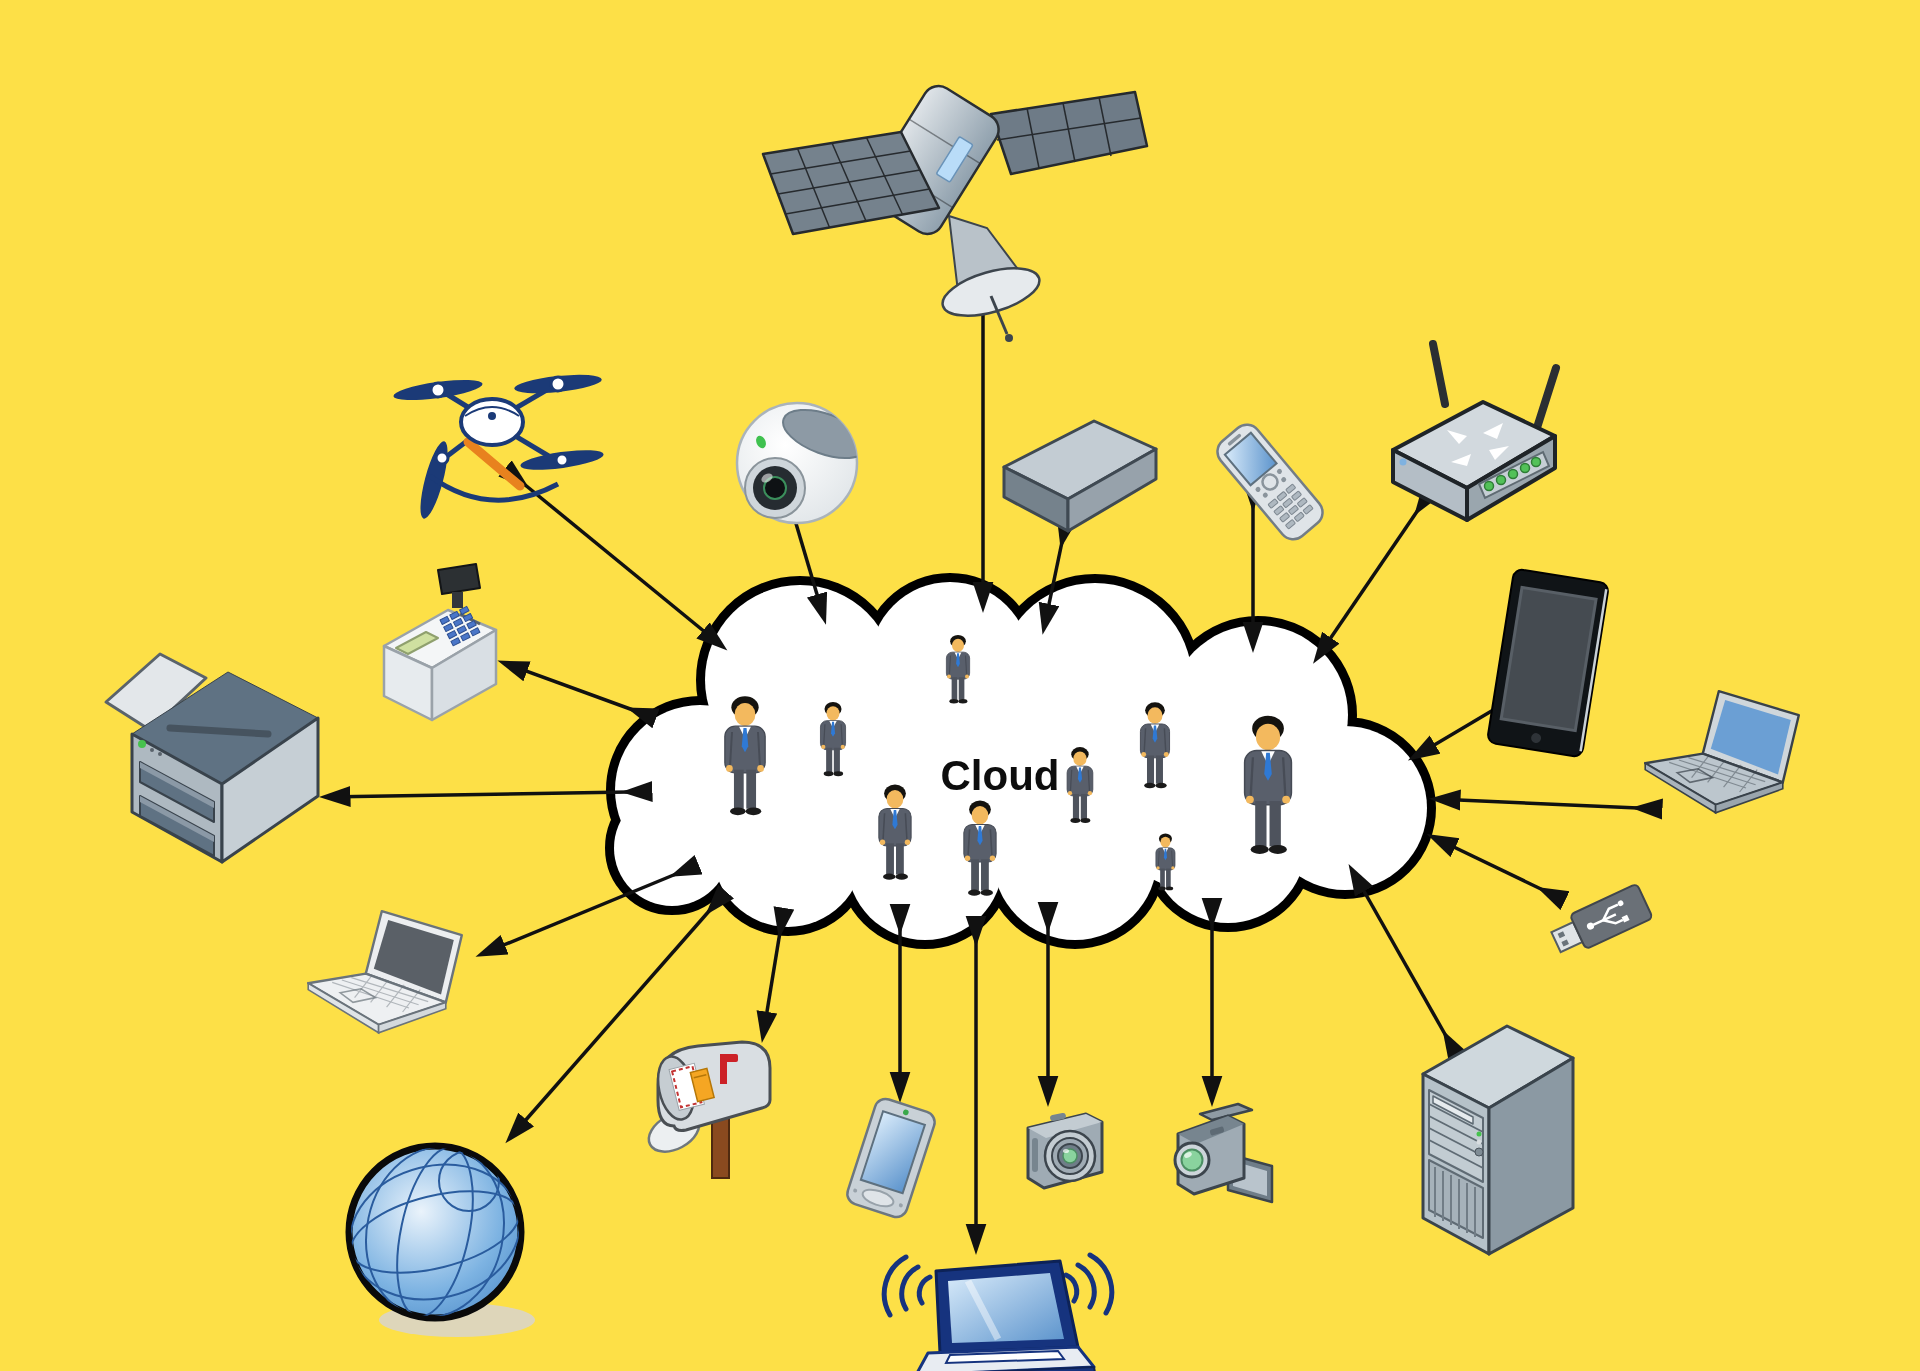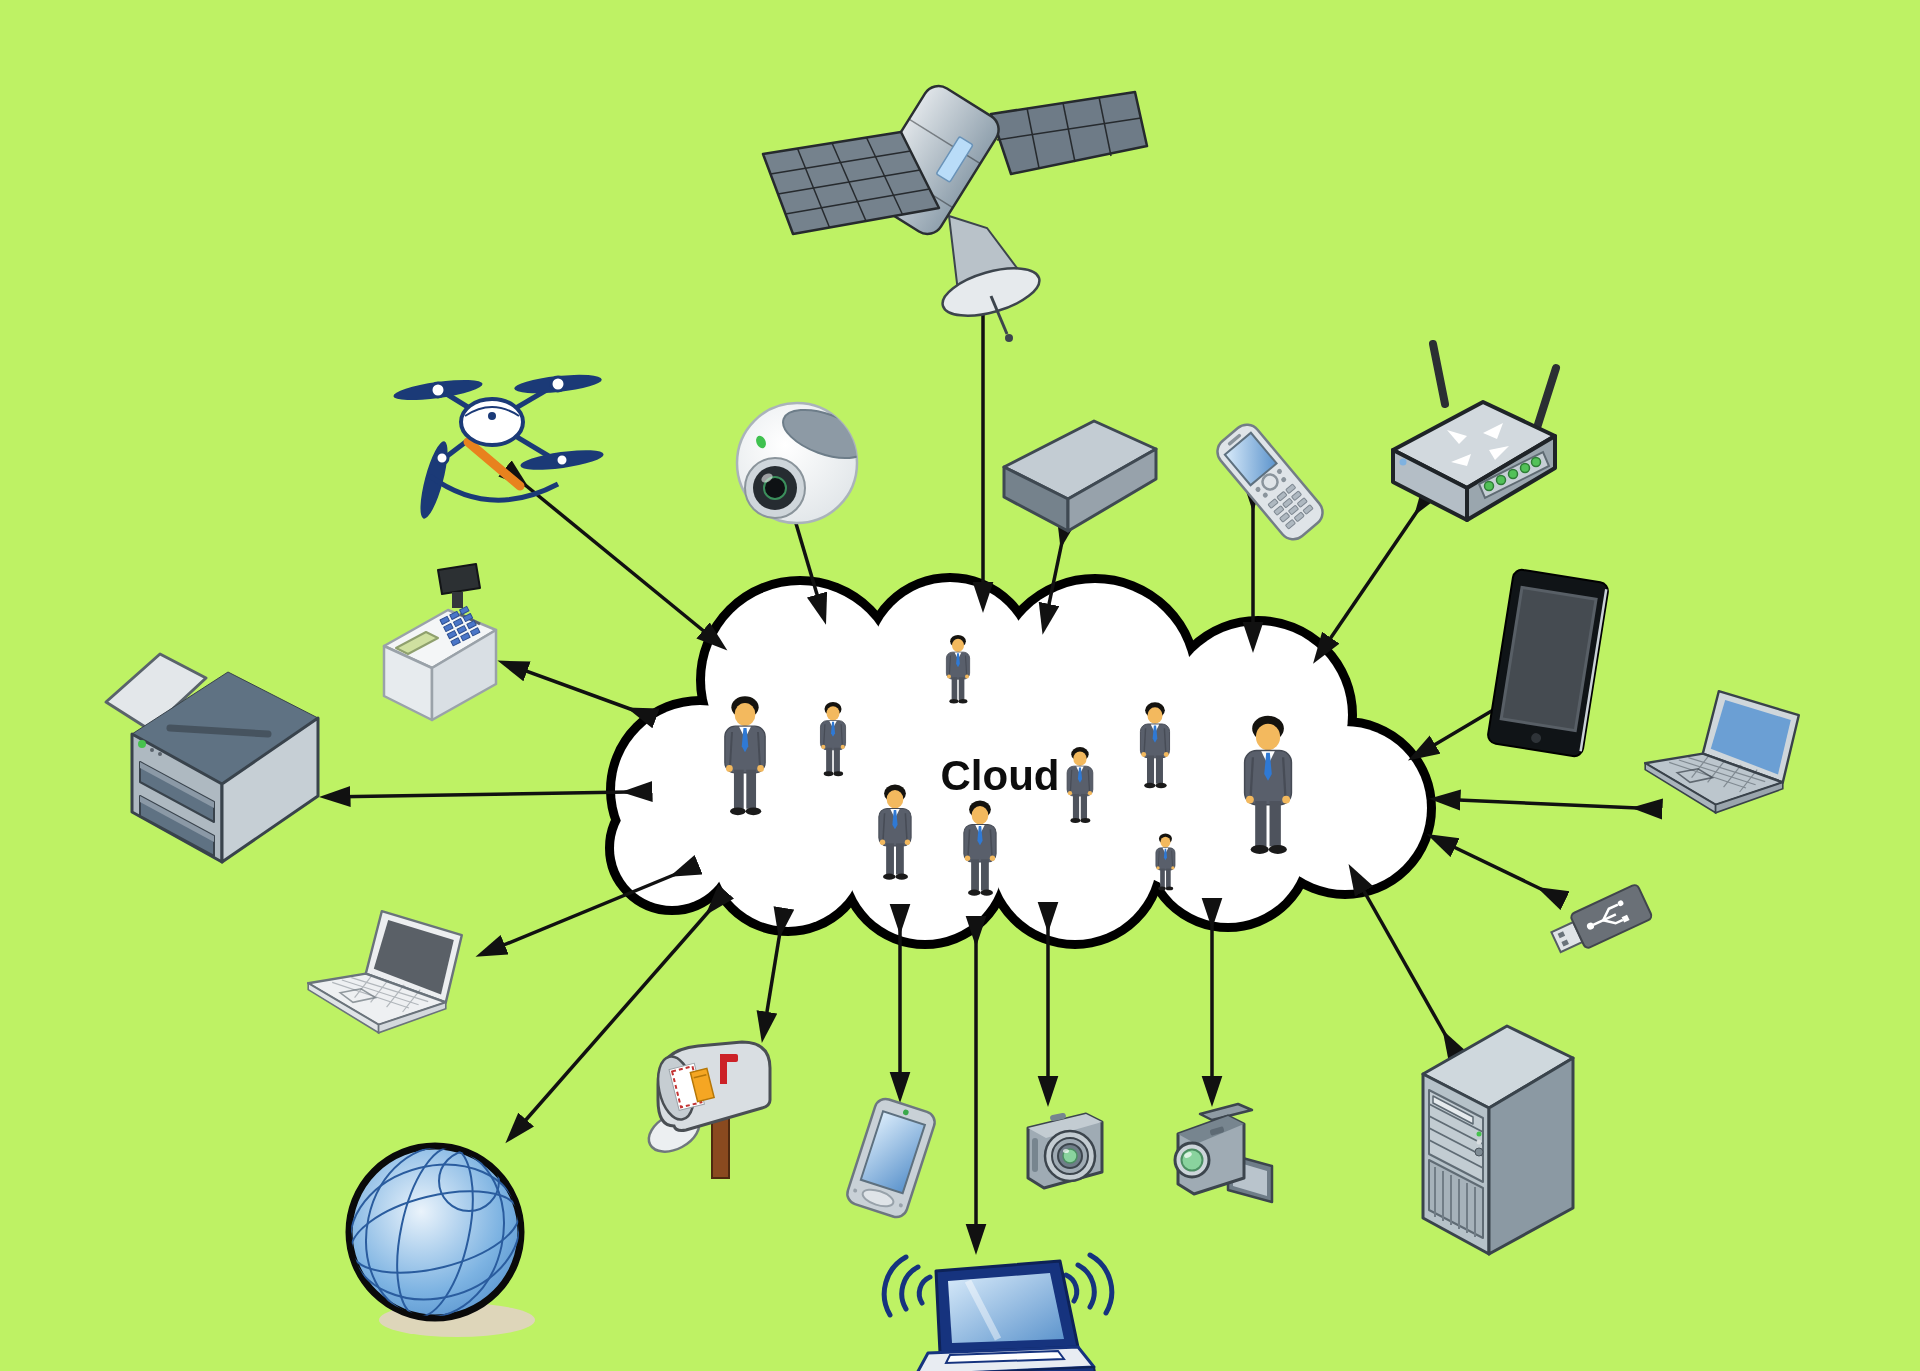--- a/index.html
+++ b/index.html
@@ -1,16 +1,16 @@
 <!DOCTYPE html>
 <html><head>
 <meta charset="utf-8">
 <style>
   html,body{margin:0;padding:0;background:#ffffff;}
-  .canvas{position:relative;width:1920px;height:1371px;background:#bef264;overflow:hidden;
+  .canvas{position:relative;width:1920px;height:1371px;background:#fde047;overflow:hidden;
           font-family:"Liberation Sans", sans-serif;}
   svg{display:block}
   .arrow{stroke:#111;stroke-width:3.5;fill:none;marker-start:url(#ah);marker-end:url(#ah);}
   .cloud-label{font-family:"Liberation Sans", sans-serif;font-size:42px;font-weight:bold;fill:#0d0d0d;text-anchor:middle;}
 </style>
 </head>
 <body>
 
 <div class="canvas">
 <svg width="1920" height="1371" viewBox="0 0 1920 1371" xmlns="http://www.w3.org/2000/svg">

